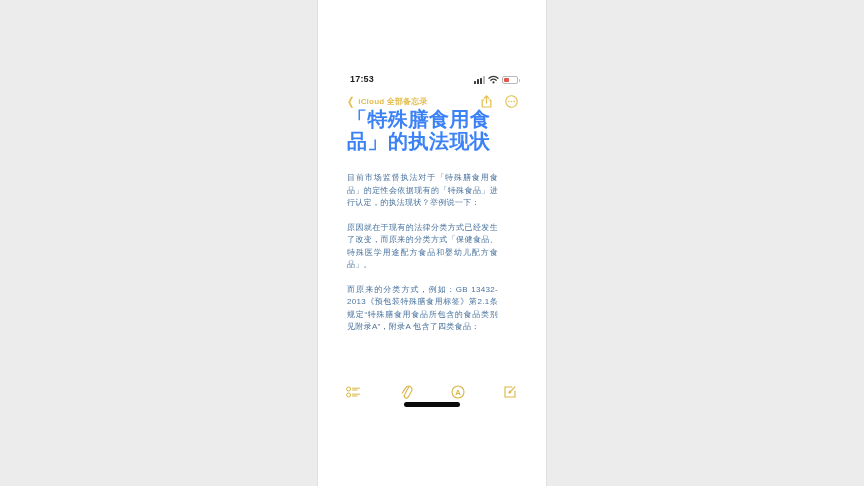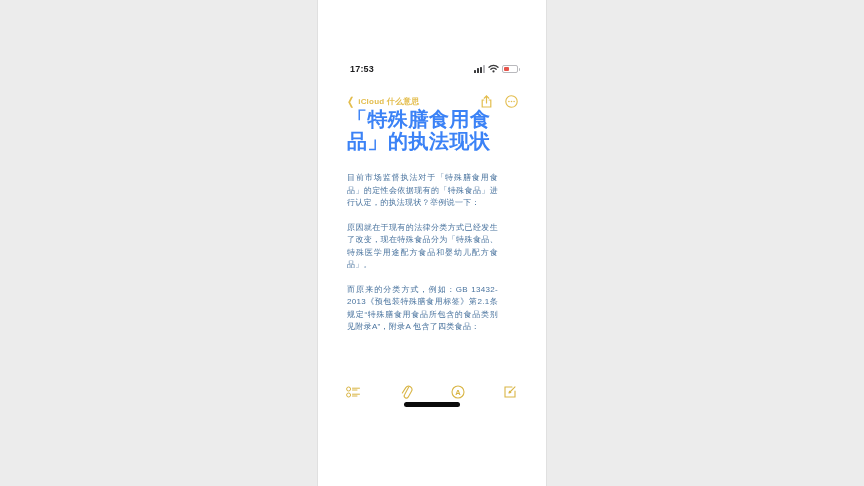--- a/index.html
+++ b/index.html
@@ -15,21 +15,21 @@
   .letterbox.right { right:0; width:318px; border-left:1px solid #e0e0e0; }
   .phone-column {
     position:absolute; top:0; bottom:0; left:318px; width:228px;
     background:#ffffff;
   }
   .screen { position:absolute; inset:0; }
 
   
   .statusbar {
     position:absolute; top:64px; left:28px; right:28px; height:20px;
-    display:flex; align-items:flex-start; justify-content:space-between;gap:42px;
+    display:flex; align-items:flex-end; justify-content:space-between;gap:42px;
   }
   .status-time { font-size:9px; font-weight:bold; color:#1c1c1e; letter-spacing:.2px; padding-left:4px; }
   .status-icons { display:flex; align-items:center; gap:3px; }
   .sig { display:flex; align-items:flex-end; gap:1px; height:8px; }
   .sig span { width:2px; background:#3a3a3c; border-radius:.5px; display:block; }
   .sig span:nth-child(1){height:3px;} .sig span:nth-child(2){height:4.5px;}
   .sig span:nth-child(3){height:6px;} .sig span:nth-child(4){height:7.5px; background:#b9b9bd;}
   .wifi { width:11px; height:9px; }
   .battery { position:relative; width:16px; height:8px; border:1px solid #b9b9bd; border-radius:2px; }
   .battery::after { content:""; position:absolute; right:-3px; top:2px; width:1.5px; height:3px;
@@ -111,21 +111,21 @@
           </span>
           <span class="battery">
               <span class="fill"></span>
             </span>
         </span>
       </div>
 
       <div class="navbar">
         <span class="back">
           <span class="chevron">❮</span>
-          <span class="back-label">iCloud 什么意思</span>
+          <span class="back-label">iCloud 全部备忘录</span>
         </span>
         <span class="nav-actions">
           <span class="nav-icon">
             <svg width="11" height="13" viewBox="0 0 11 13">
               <path d="M5.5 1 L5.5 8" stroke="#e3bd4d" stroke-width="1.2" stroke-linecap="round" fill="none"></path>
               <path d="M3.2 3.2 L5.5 1 L7.8 3.2" stroke="#e3bd4d" stroke-width="1.2" stroke-linecap="round" stroke-linejoin="round" fill="none"></path>
               <path d="M2.8 5 H1.2 V12 H9.8 V5 H8.2" stroke="#e3bd4d" stroke-width="1.2" stroke-linecap="round" fill="none"></path>
             </svg>
           </span>
           <span class="nav-icon">
@@ -136,21 +136,21 @@
               <circle cx="9.1" cy="6.5" r="0.8" fill="#e3bd4d"></circle>
             </svg>
           </span>
         </span>
       </div>
 
       <h1 class="note-title">「特殊膳食用食品」的执法现状</h1>
 
       <div class="note-body">
         <p>目前市场监督执法对于「特殊膳食用食品」的定性会依据现有的「特殊食品」进行认定，的执法现状？举例说一下：</p>
-        <p>原因就在于现有的法律分类方式已经发生了改变，现在特殊食品分为「特殊食品、特殊医学用途配方食品和婴幼儿配方食品」。</p>
+        <p>原因就在于现有的法律分类方式已经发生了改变，而原来的分类方式「保健食品、特殊医学用途配方食品和婴幼儿配方食品」。</p>
         <p>而原来的分类方式，例如：GB 13432-2013《预包装特殊膳食用标签》第2.1条规定“特殊膳食用食品所包含的食品类别见附录A”，附录A 包含了四类食品：</p>
 
       </div>
       <div class="fade"></div>
 
       <div class="toolbar">
         <span class="tool">
           <svg width="15" height="12" viewBox="0 0 15 12">
             <circle cx="2.6" cy="3" r="2" fill="none" stroke="#d9b545" stroke-width="1"></circle>
             <line x1="6.5" y1="2.2" x2="13.5" y2="2.2" stroke="#d9b545" stroke-width="1" stroke-linecap="round"></line>

